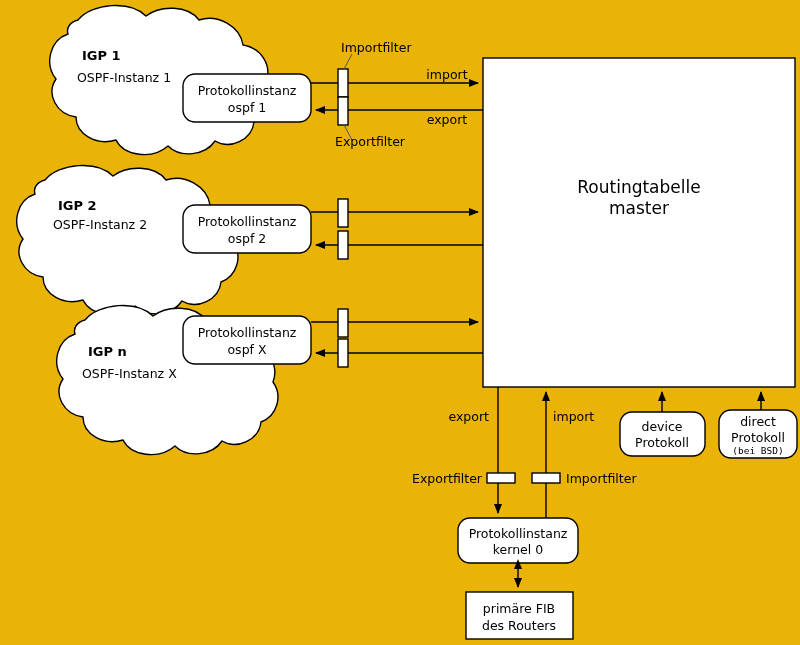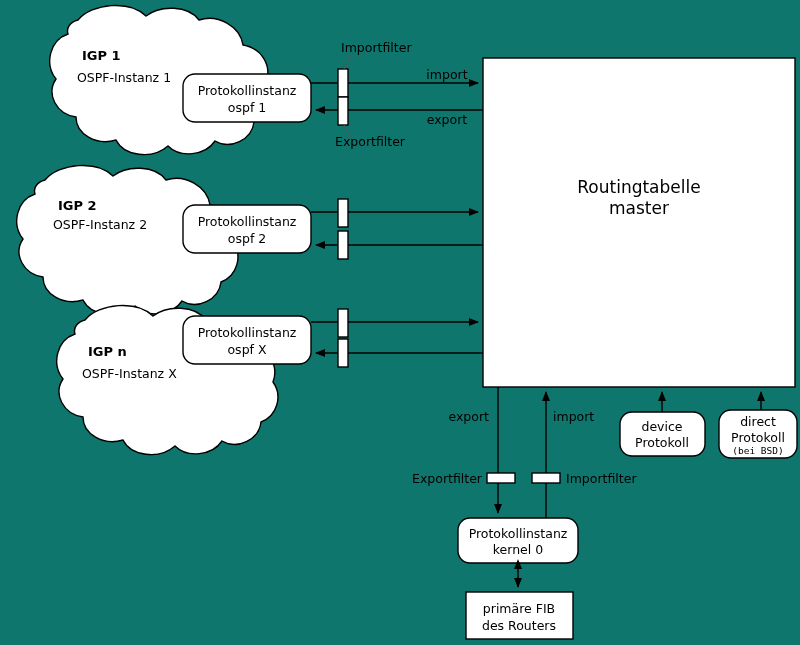--- a/index.html
+++ b/index.html
@@ -4,21 +4,21 @@
 <style>
   html, body {
     margin: 0;
     padding: 0;
     background: #ffffff;
   }
   #diagram-root {
     position: relative;
     width: 800px;
     height: 645px;
-    background: #0f766e;
+    background: #eab308;
     font-family: "DejaVu Sans", "Liberation Sans", sans-serif;
     overflow: hidden;
   }
   svg#canvas {
     position: absolute;
     top: 0;
     left: 0;
     width: 800px;
     height: 645px;
   }

